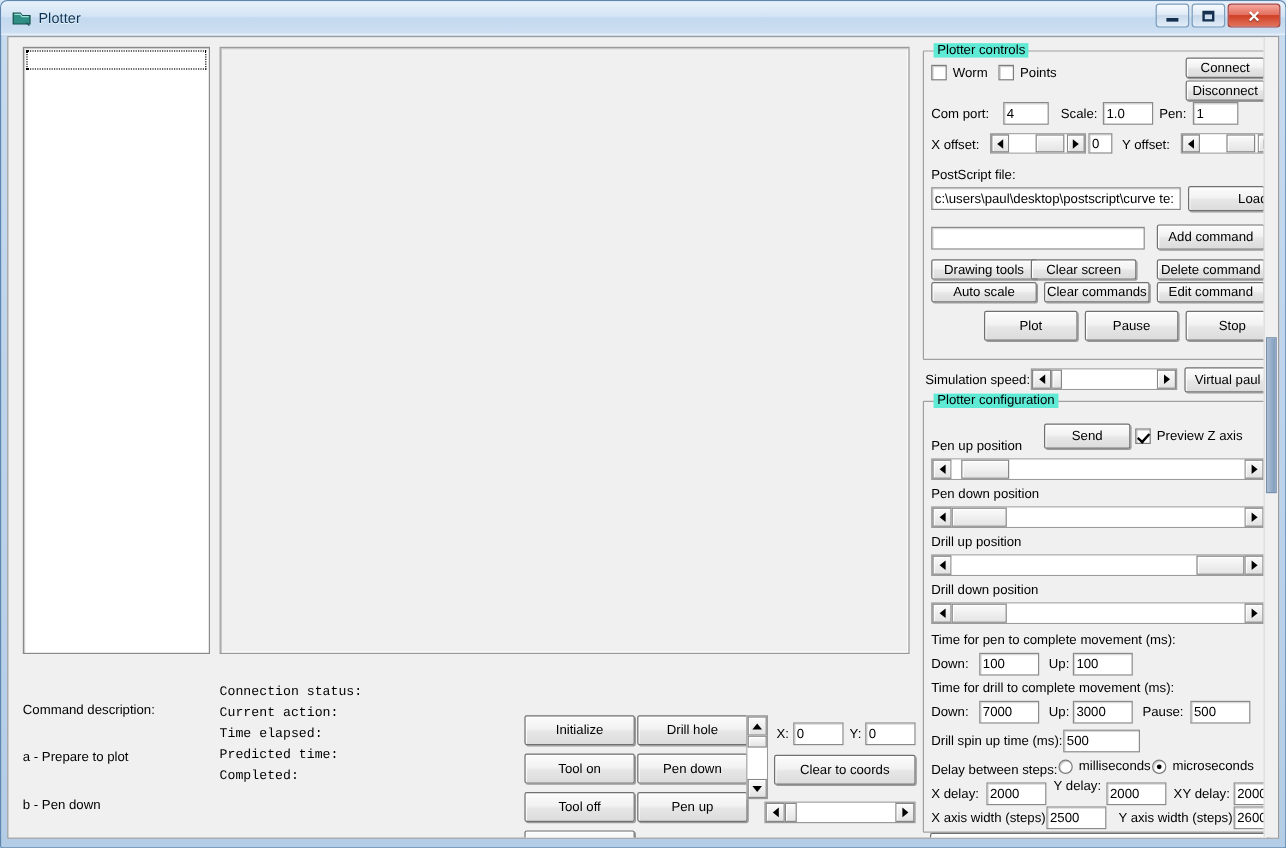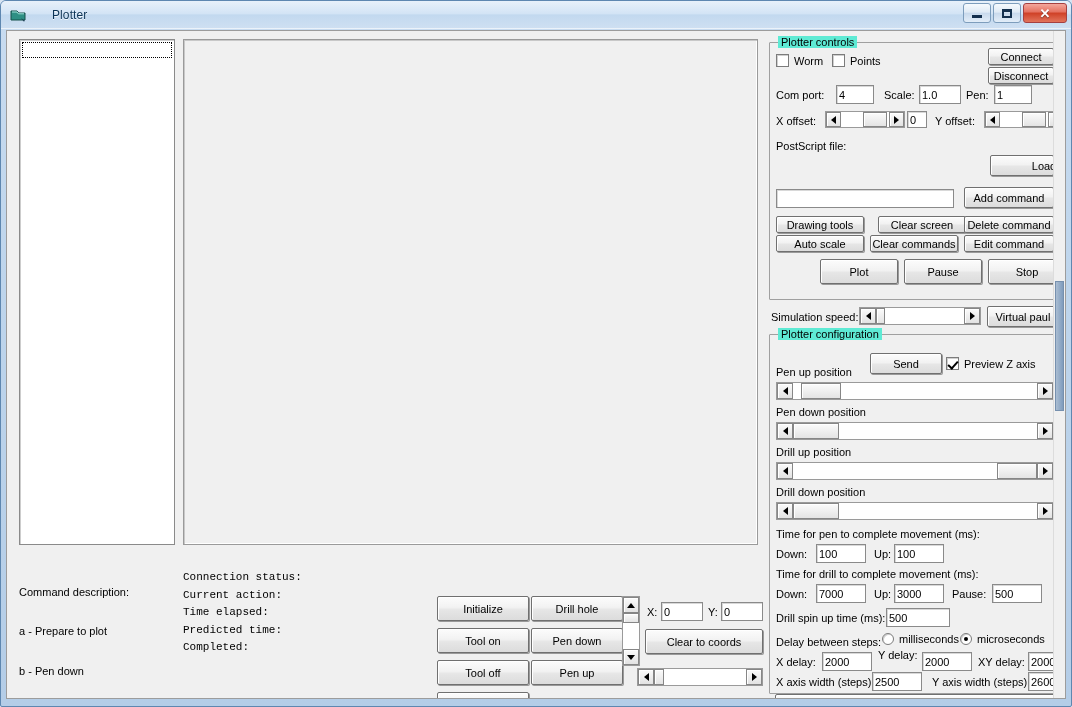--- a/index.html
+++ b/index.html
@@ -18,21 +18,21 @@
     position: absolute; left: 0; top: 0; width: 1072px; height: 707px;
     background: linear-gradient(to bottom, #c9dcf0 0%, #bed5ec 40%, #b4cde7 100%);
     border: 1px solid #5e87b0;
     border-radius: 6px 6px 2px 2px;
     padding: 0;
   }
   #titlebar {
     position: absolute; left: 0; top: 0; width: 1070px; height: 28px;
     background: linear-gradient(to bottom, #e8f1fa 0%, #d3e4f5 45%, #c2d9ef 50%, #cfe0f2 100%);
     border-radius: 5px 5px 0 0;
-    display: flex; align-items: center; gap: 20px;
+    display: flex; align-items: center;
   }
   #titlebar::after {
     content: ""; position: absolute; left: 0; right: 0; bottom: 0; height: 1px;
     background: rgba(255,255,255,0.6);
   }
   .tb-icon {
     width: 16px; height: 16px; margin-left: 9px; margin-right: 6px;
     position: relative; flex: 0 0 auto;
   }
   .tb-icon svg { display: block; }
@@ -336,27 +336,28 @@
           </div>
         <div class="track">
           <div class="thumb" style="left:22px; width:24px;"></div>
         </div>
         <div class="arrow" style="width:15px;">
             <span class="tri right"></span>
           </div>
       </div>
 
       <span class="lbl" style="left:6px; top:97px;">PostScript file:</span>
+      <div class="field" style="left:6px; top:113px; width:208px; height:19px;">c:\users\paul\desktop\postscript\curve te:</div>
       <div class="btn" style="left:220px; top:112px; width:64px; height:21px;padding-left:44px;">Load</div>
 
       <div class="field" style="left:6px; top:146px; width:178px; height:19px;"></div>
       <div class="btn" style="left:194px; top:144px; width:90px; height:21px;">Add command</div>
 
       <div class="btn" style="left:6px; top:173px; width:88px; height:17px;">Drawing tools</div>
-      <div class="btn" style="left:108px; top:173px; width:88px; height:17px;">Clear screen</div>
+      <div class="btn" style="left:89px; top:173px; width:88px; height:17px;">Clear screen</div>
       <div class="btn" style="left:194px; top:173px; width:90px; height:17px;">Delete command</div>
 
       <div class="btn" style="left:6px; top:192px; width:88px; height:17px;">Auto scale</div>
       <div class="btn" style="left:100px; top:192px; width:88px; height:17px;">Clear commands</div>
       <div class="btn" style="left:194px; top:192px; width:90px; height:17px;">Edit command</div>
 
       <div class="btn" style="left:50px; top:216px; width:78px; height:25px;">Plot</div>
       <div class="btn" style="left:134px; top:216px; width:78px; height:25px;">Pause</div>
       <div class="btn" style="left:218px; top:216px; width:78px; height:25px;">Stop</div>
     </div>

